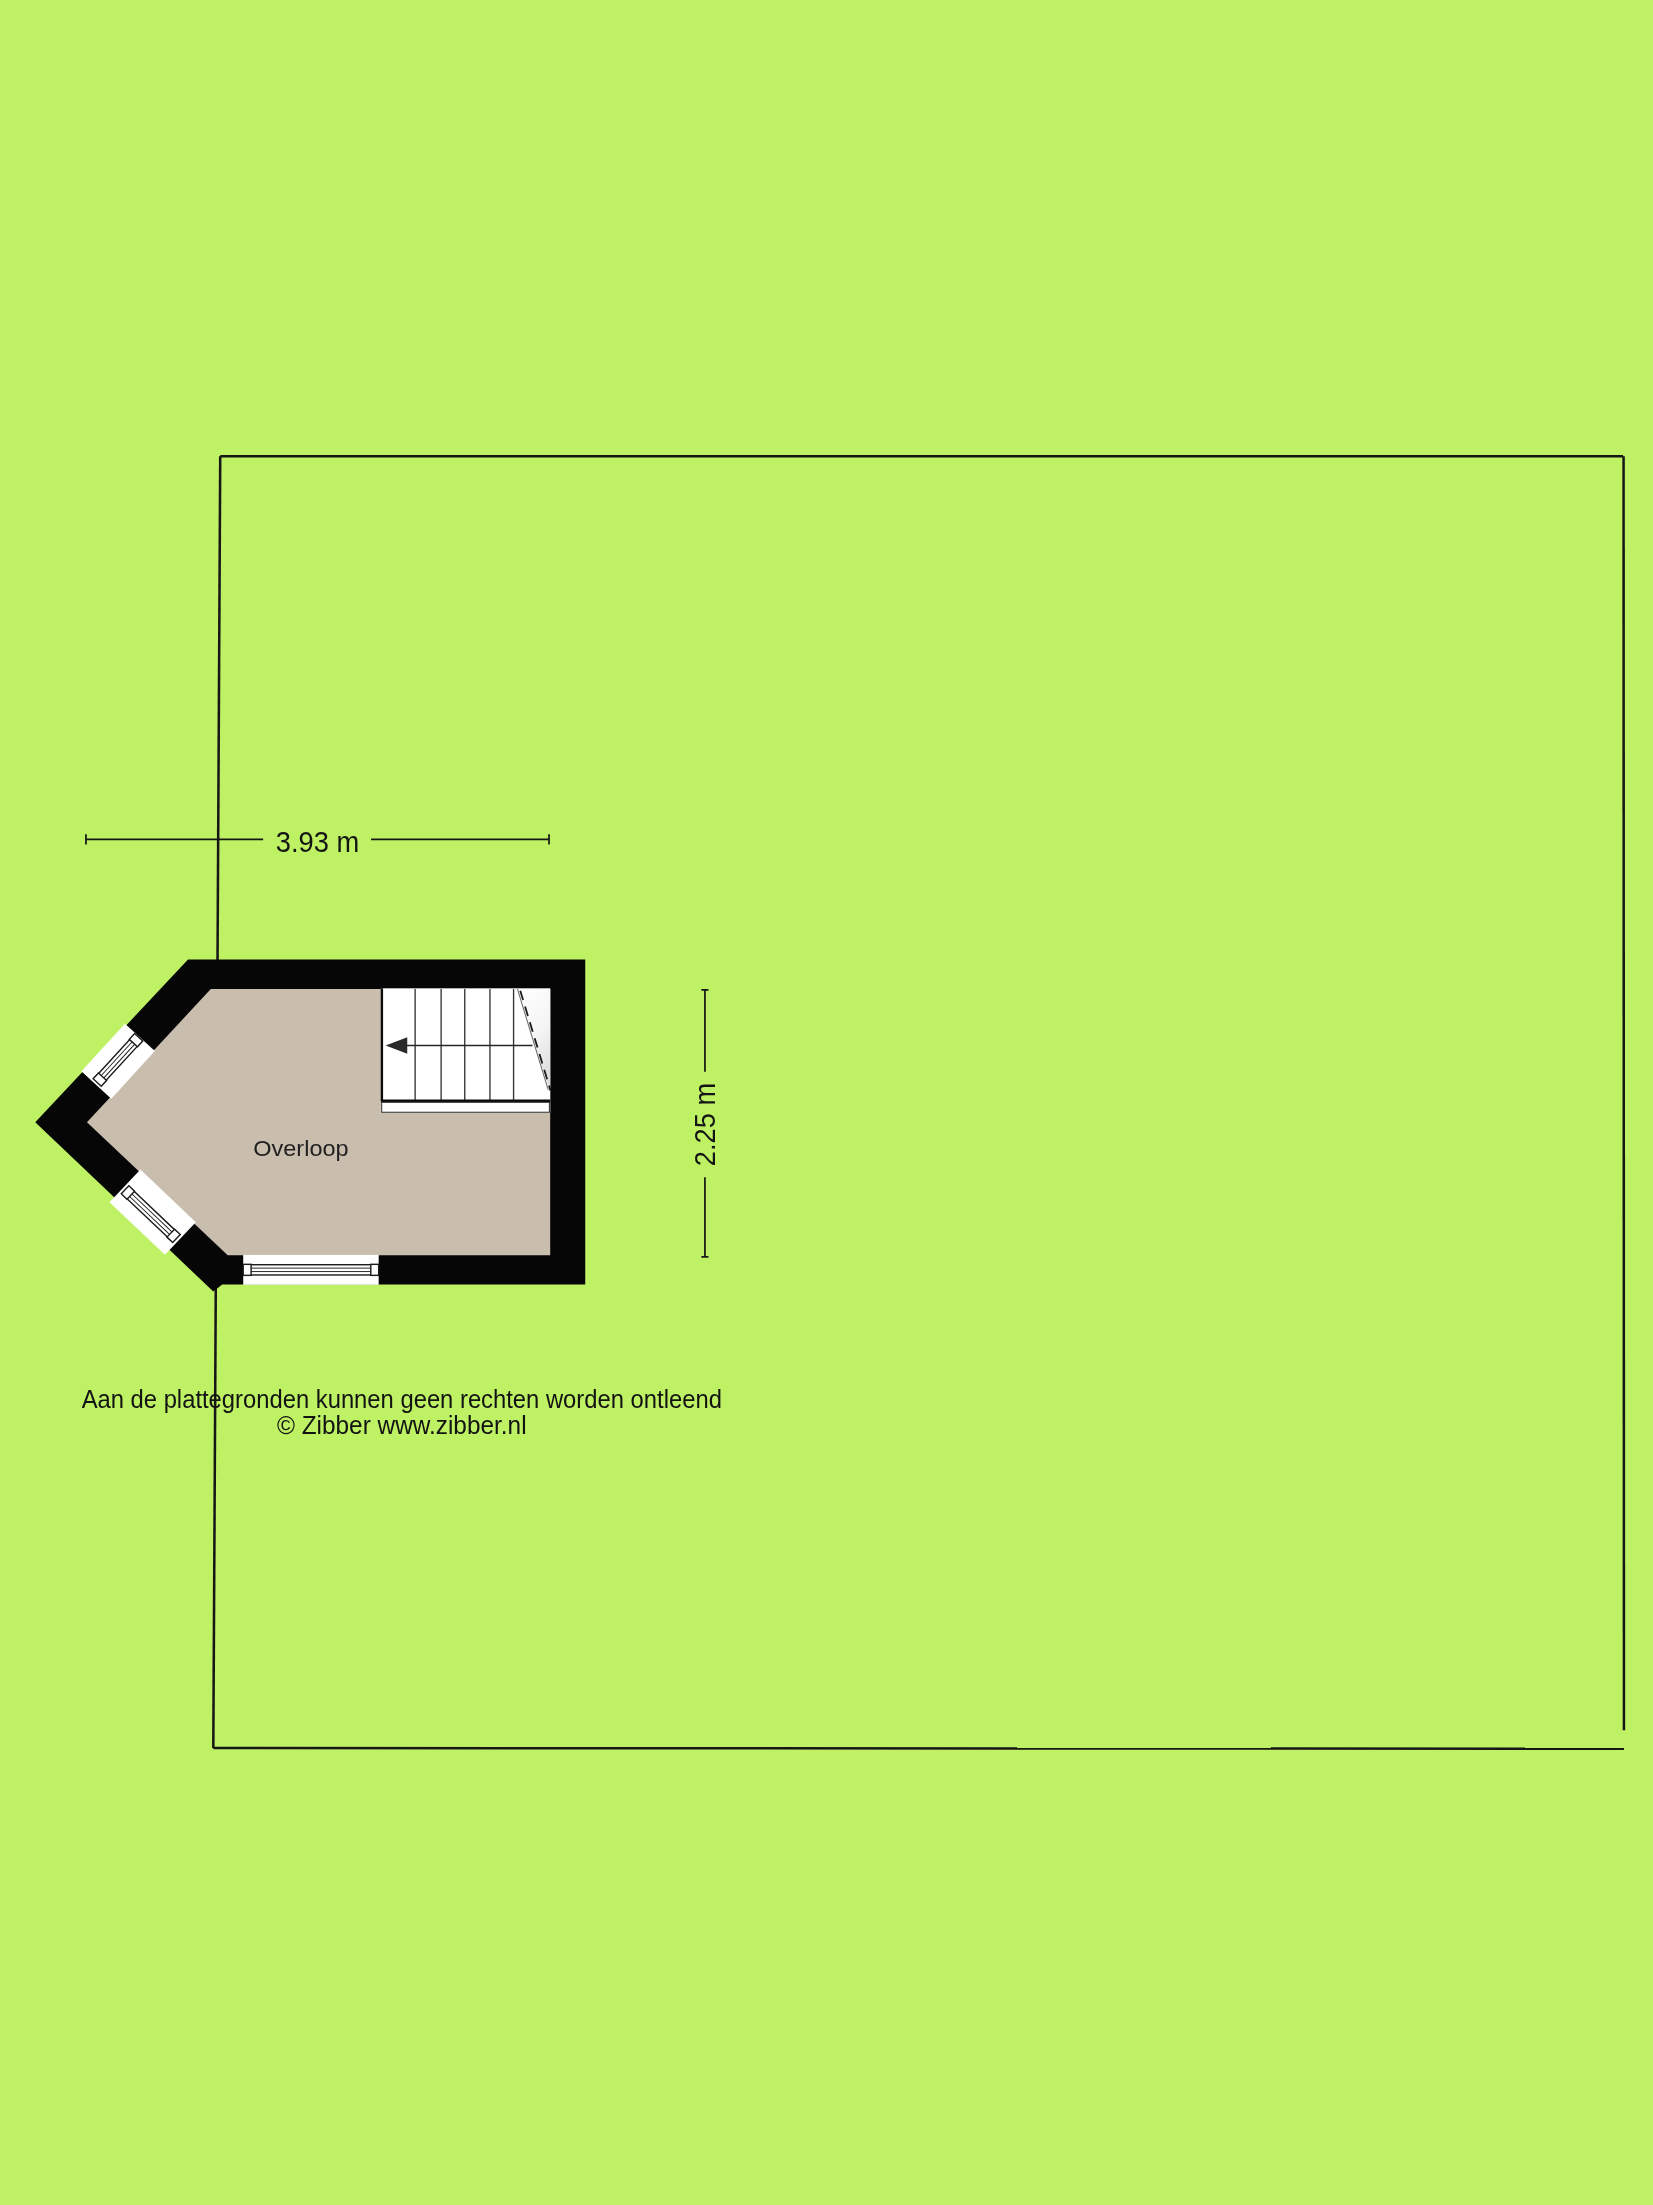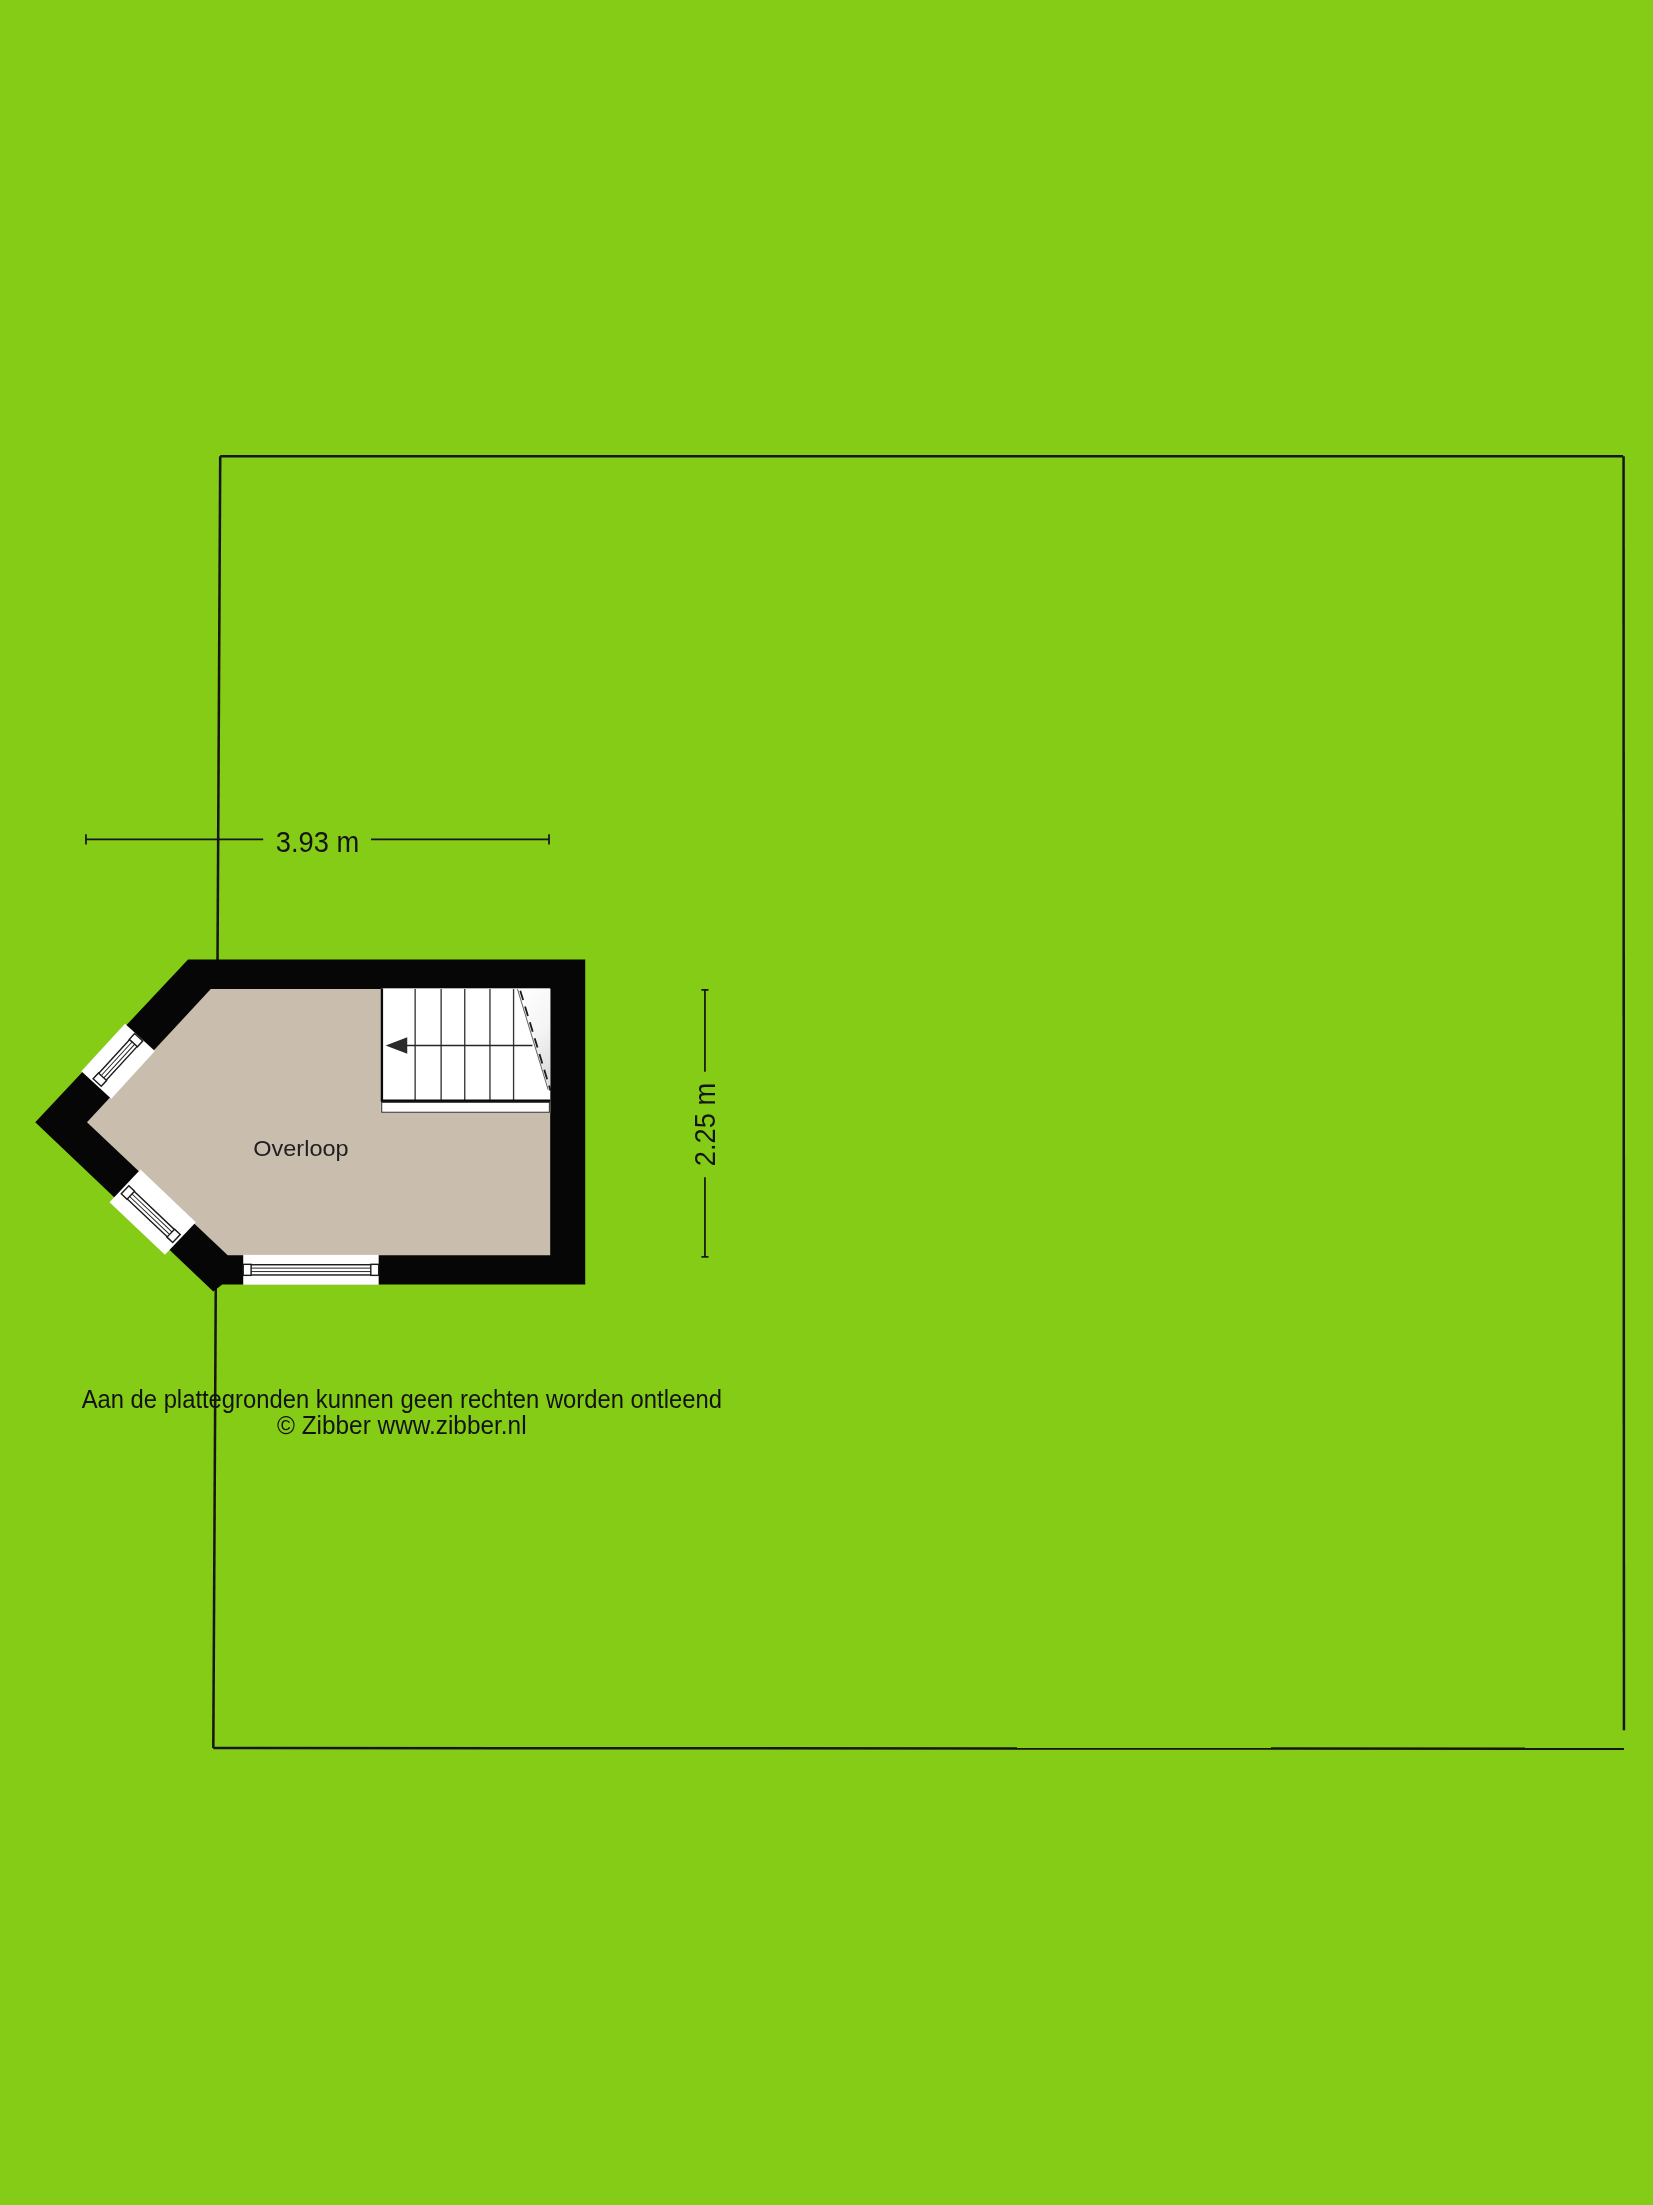--- a/index.html
+++ b/index.html
@@ -1,17 +1,17 @@
 <!DOCTYPE html>
 <html style="font-size:12.6px"><head>
 <meta charset="utf-8">
 <style>
   html,body{margin:0;padding:0;background:#ffffff;}
   body{width:1654px;height:2205px;overflow:hidden;font-family:"Liberation Sans",sans-serif;}
-  .page{position:relative;width:1654px;height:2205px;background:#84cc16;}
+  .page{position:relative;width:1654px;height:2205px;background:#bef264;}
   svg{position:absolute;left:0;top:0;display:block;}
 </style>
 </head>
 <body>
 <div class="page">
 <svg width="1654" height="2205" viewBox="0 0 2100 2800">
   <defs>
     <linearGradient id="stairshade" x1="0" y1="0" x2="0.35" y2="1">
       <stop offset="0" stop-color="#ffffff"></stop>
       <stop offset="0.6" stop-color="#f4f4f4"></stop>

